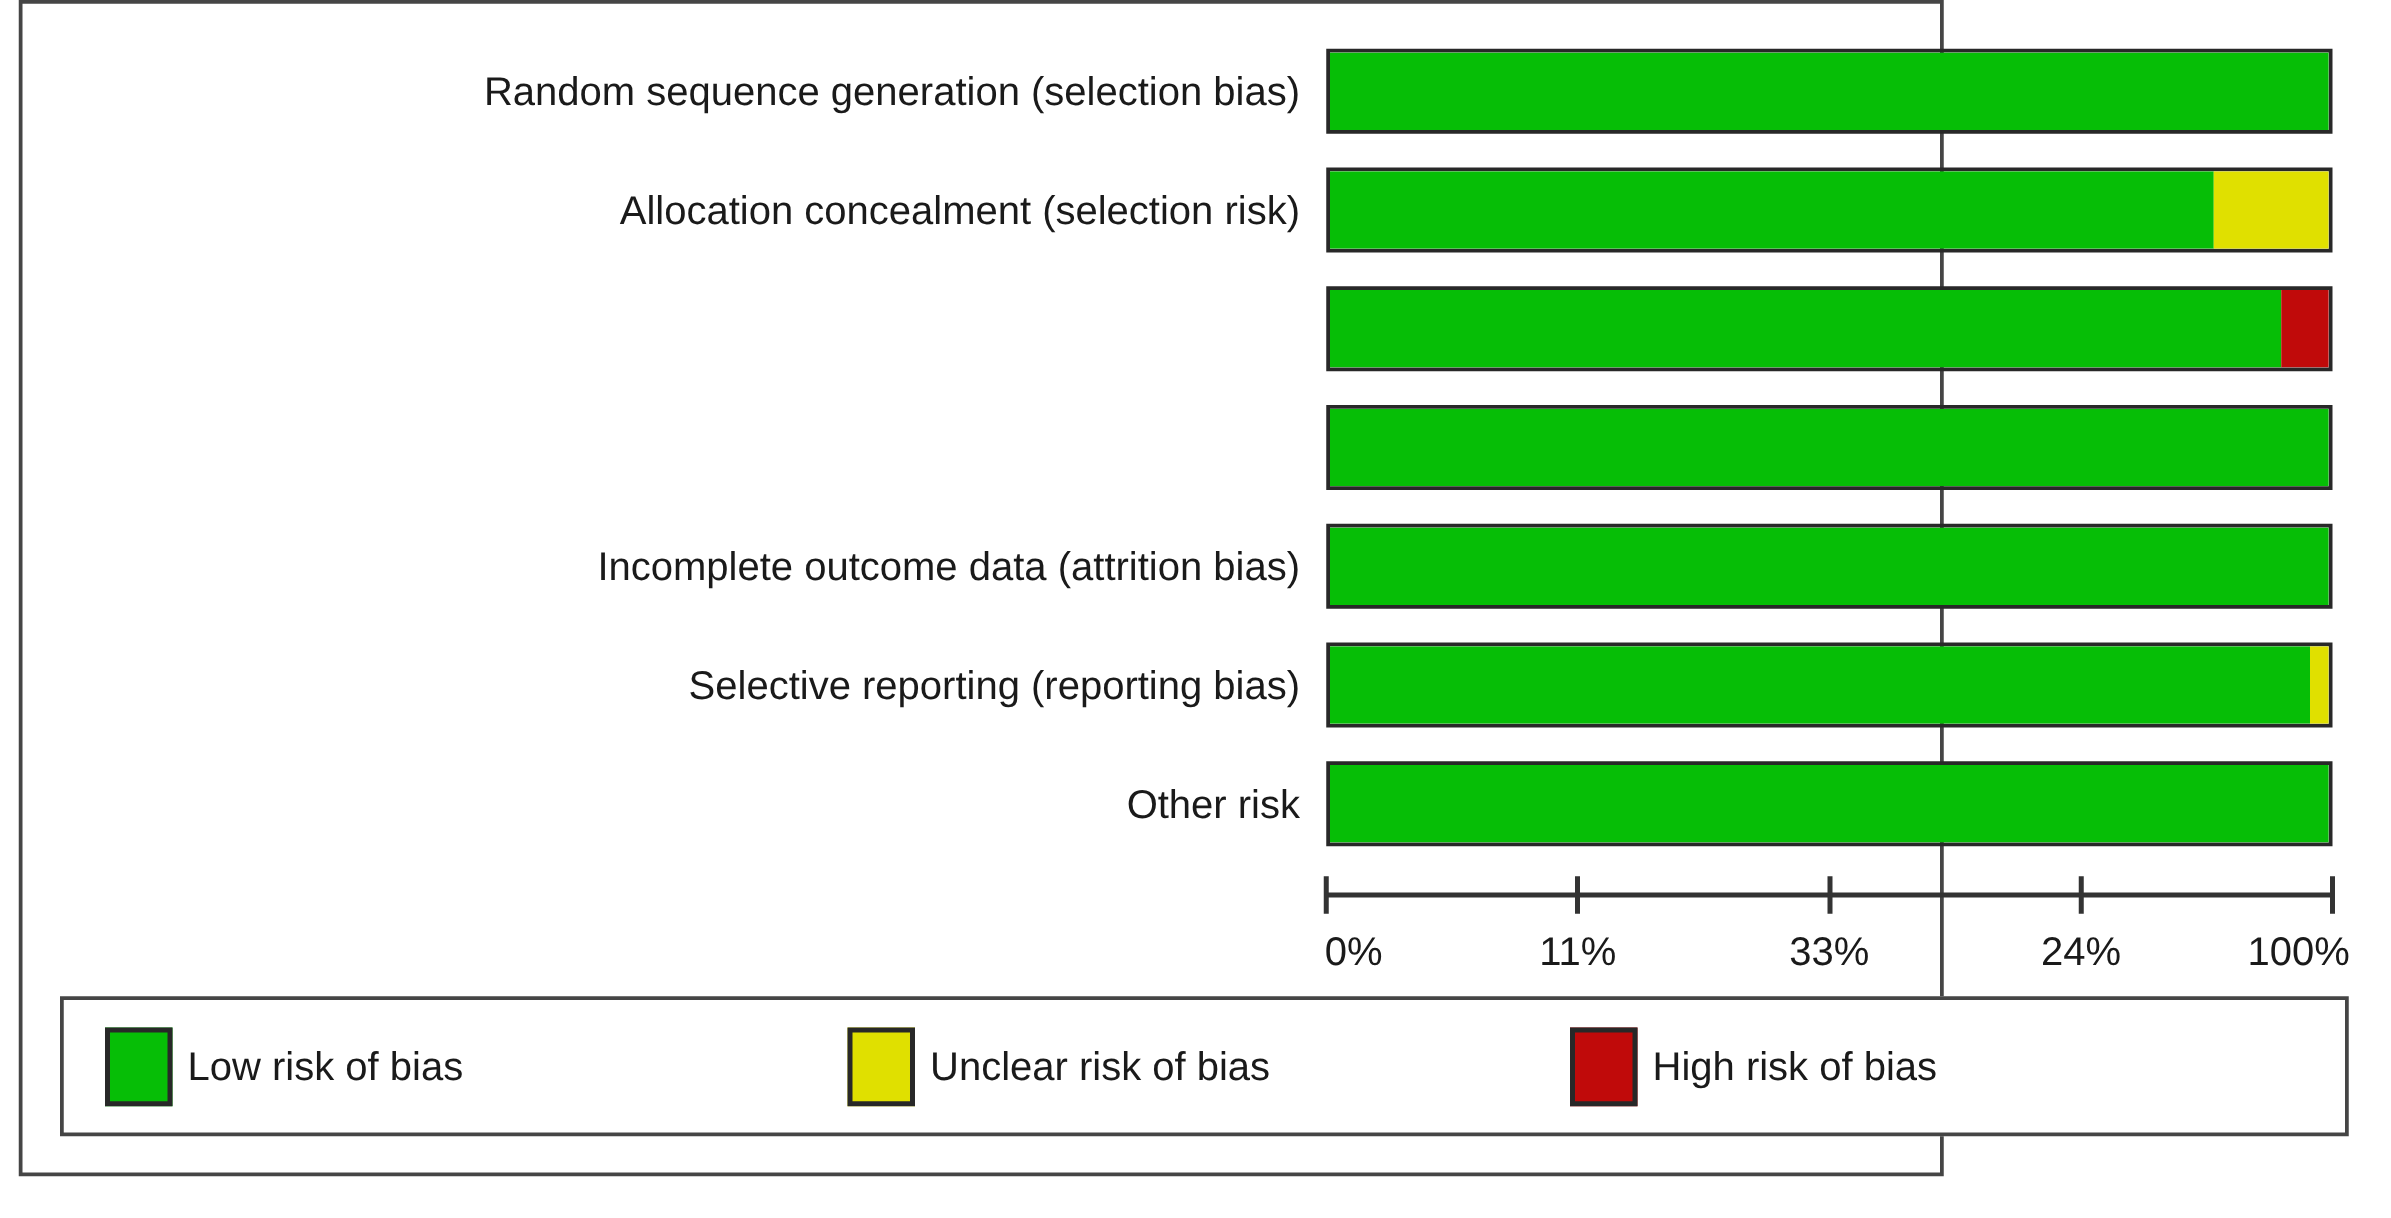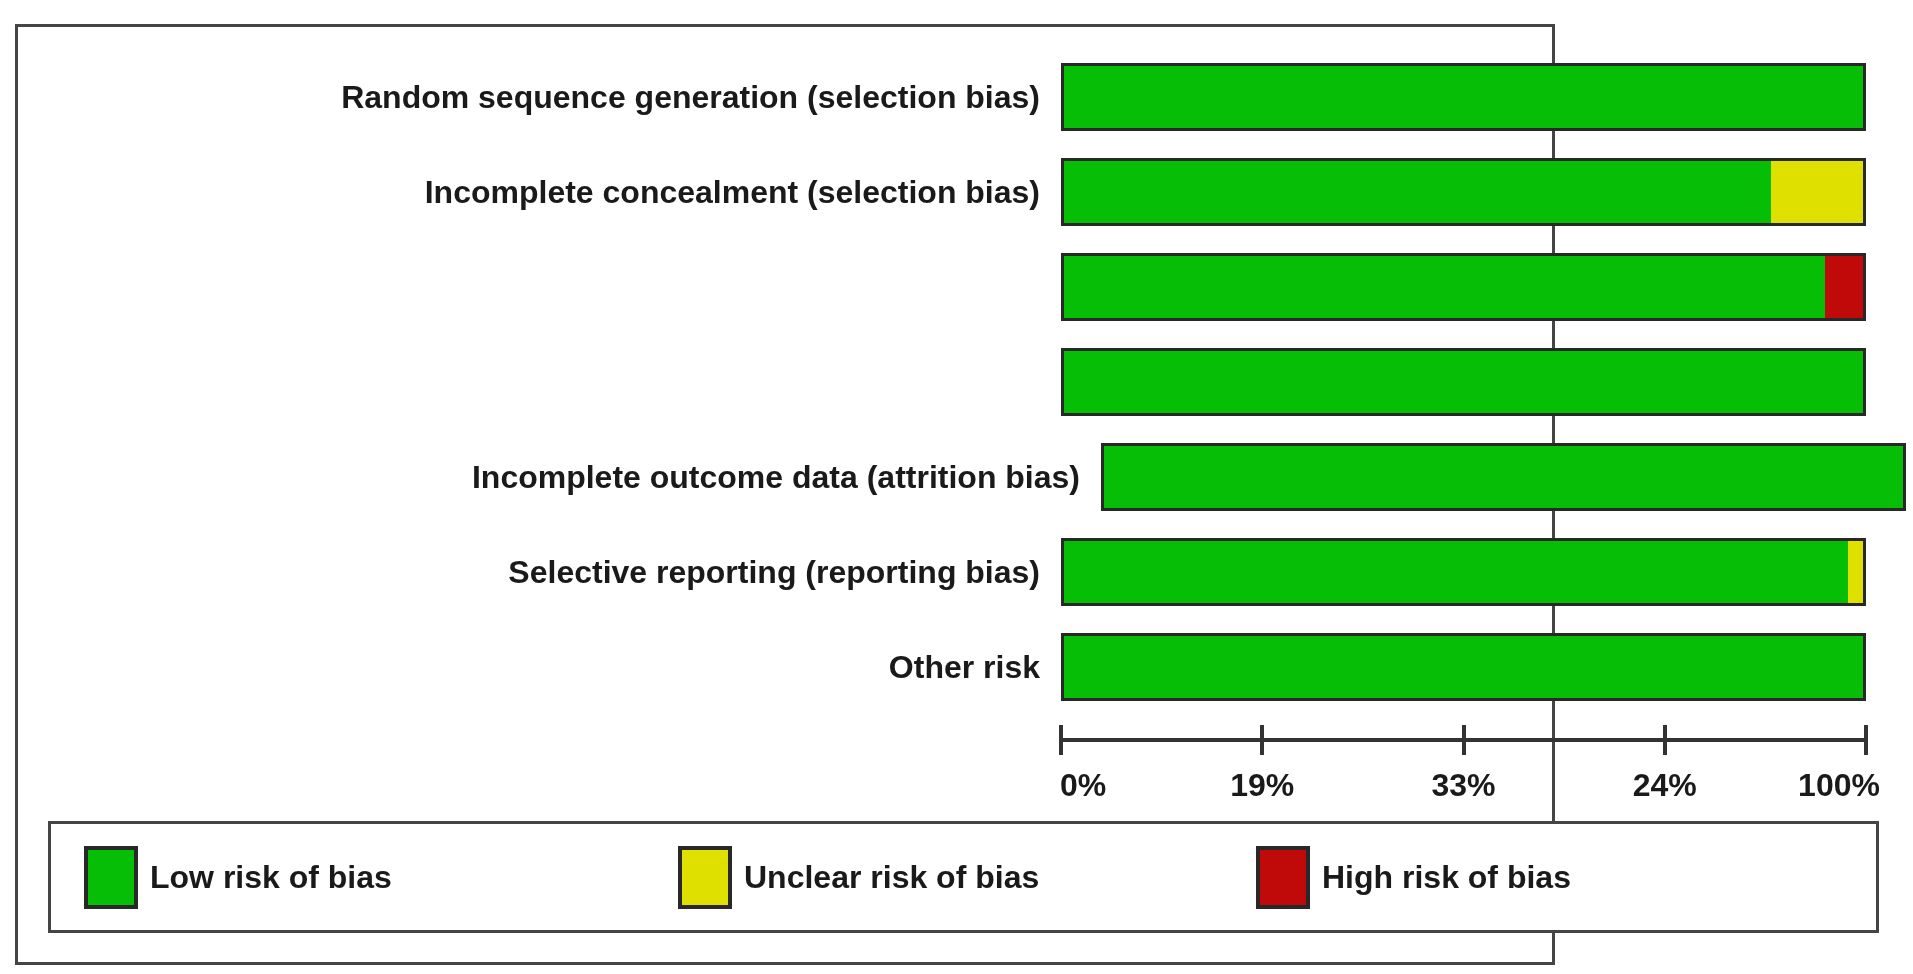--- a/index.html
+++ b/index.html
@@ -12,27 +12,26 @@
   .stage {
     position: relative;
     width: 1913px;
     height: 974px;
     background: #ffffff;
     overflow: hidden;
   }
   .figure {
     position: absolute;
     left: 15px;
-    top: 24px;
+    top: 0;
     width: 1540px;
     height: 941px;
     border: 3px solid #454545;
     background: #ffffff;
     box-sizing: border-box;
-    font-weight: bold;
   }
   .row {
     position: absolute;
     left: 0;
     height: 68px;
     width: 100%;
   }
   .row-label {
     position: absolute;
     left: 0;
@@ -126,41 +125,41 @@
   <div class="figure">
     <div id="rows">
   <div class="row" style="top: 36px;">
     <div class="row-label">Random sequence generation (selection bias)</div>
     <div class="bar">
             <div class="segment" style="width: 100%; background: rgb(6, 190, 6);"></div>
           </div>
   </div>
 
   <div class="row" style="top: 131px;">
-    <div class="row-label">Incomplete concealment (selection bias)</div>
+    <div class="row-label">Allocation concealment (selection risk)</div>
     <div class="bar">
             <div class="segment" style="width: 88.5%; background: rgb(6, 190, 6);"></div>
             <div class="segment" style="width: 11.5%; background: rgb(224, 224, 0);"></div>
           </div>
   </div>
 
   <div class="row" style="top: 226px;">
     <div class="bar">
             <div class="segment" style="width: 95.3%; background: rgb(6, 190, 6);"></div>
             <div class="segment" style="width: 4.7%; background: rgb(192, 10, 10);"></div>
           </div>
   </div>
 
   <div class="row" style="top: 321px;">
     <div class="bar">
             <div class="segment" style="width: 100%; background: rgb(6, 190, 6);"></div>
           </div>
   </div>
 
-  <div class="row" style="top: 416px; margin-left: 40px;">
+  <div class="row" style="top: 416px;">
     <div class="row-label">Incomplete outcome data (attrition bias)</div>
     <div class="bar">
             <div class="segment" style="width: 100%; background: rgb(6, 190, 6);"></div>
           </div>
   </div>
 
   <div class="row" style="top: 511px; padding-left: 23px;">
     <div class="row-label">Selective reporting (reporting bias)</div>
     <div class="bar">
             <div class="segment" style="width: 98.1%; background: rgb(6, 190, 6);"></div>
@@ -178,21 +177,21 @@
     <div class="axis">
       <div class="axis-line"></div>
       <div id="ticks">
   <div>
     <div class="tick-mark" style="left: 1043px;"></div>
     <div class="tick-label" style="left: 1043px; transform: translateX(calc(-50% + 22px));">0%</div>
   </div>
 
   <div>
     <div class="tick-mark" style="left: 1244.25px;"></div>
-    <div class="tick-label" style="left: 1244.25px;">19%</div>
+    <div class="tick-label" style="left: 1244.25px;">11%</div>
   </div>
 
   <div>
     <div class="tick-mark" style="left: 1445.5px;"></div>
     <div class="tick-label" style="left: 1445.5px;">33%</div>
   </div>
 
   <div>
     <div class="tick-mark" style="left: 1646.75px;"></div>
     <div class="tick-label" style="left: 1646.75px;">24%</div>

